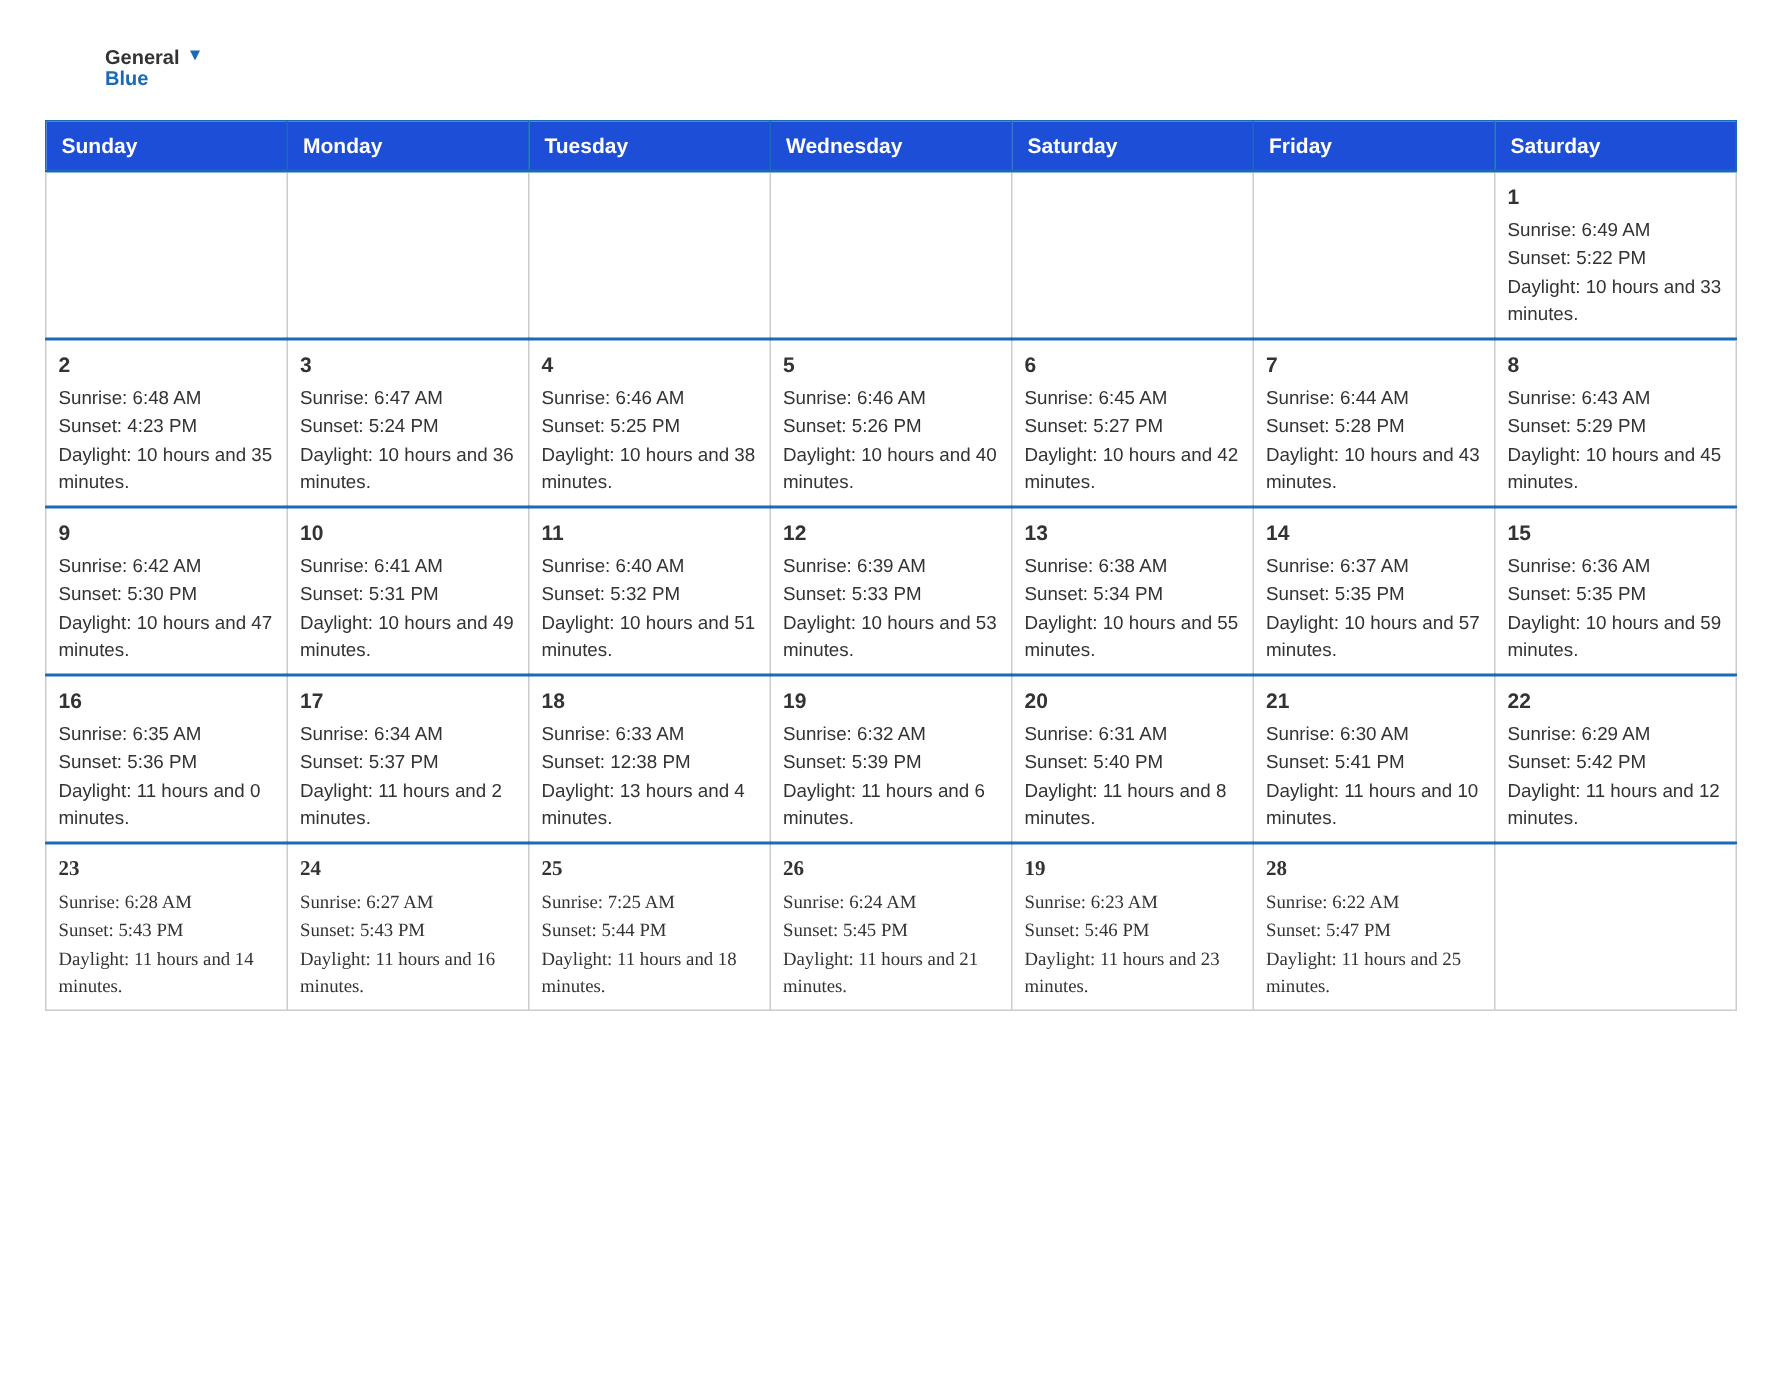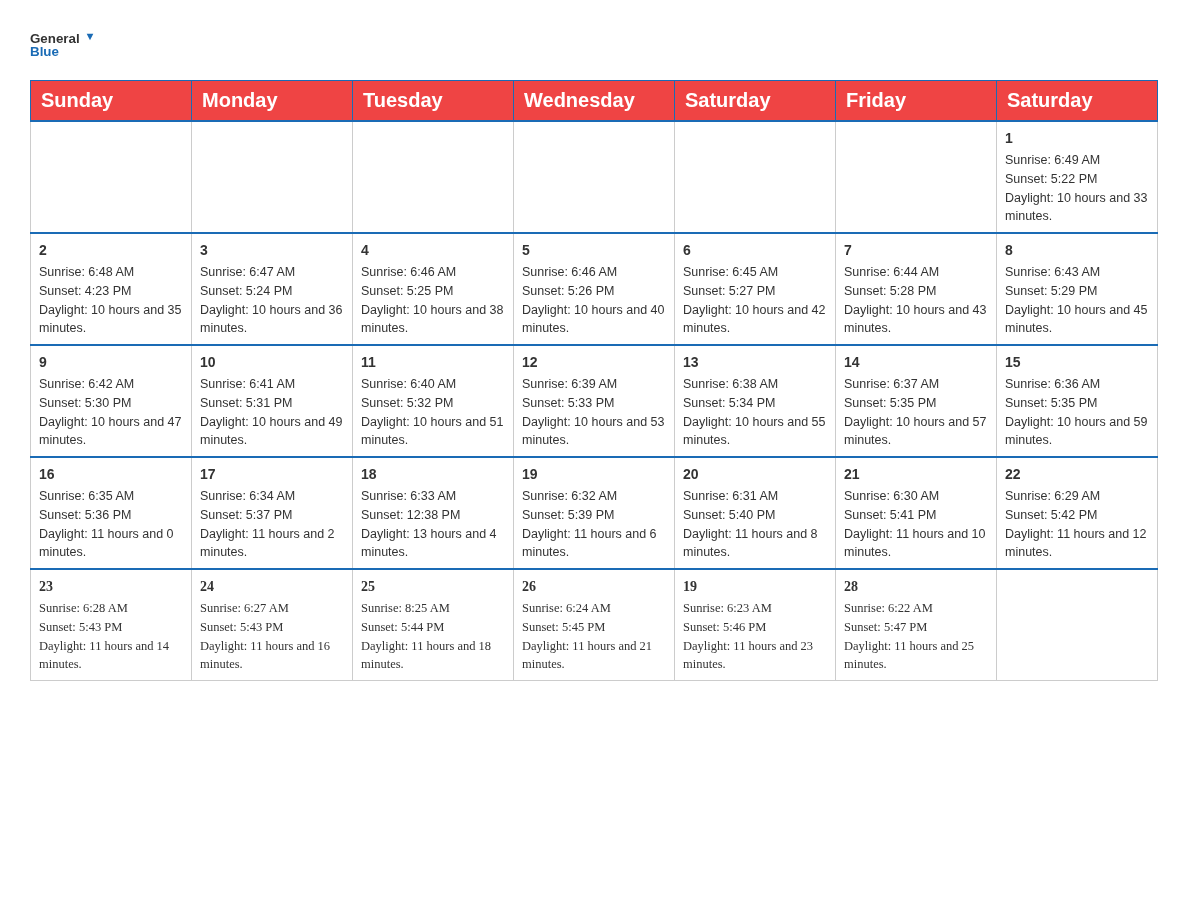--- a/index.html
+++ b/index.html
@@ -7,20 +7,21 @@
       font-family: Arial, sans-serif;
       background: #fff;
       padding: 20px 30px;
       color: #333;
     }
     .header {
       display: flex;
       justify-content: space-between;
       align-items: flex-end;
       margin-bottom: 10px;
+      margin-left: 40px;
     }
     .logo {
       display: flex;
       align-items: flex-end;
       font-size: 22px;
       font-weight: bold;
       color: #333;
       gap: 0;
     }
     .title-block {
@@ -36,25 +37,25 @@
       font-size: 18px;
       color: #555;
       margin-top: 4px;
     }
     .calendar {
       width: 100%;
       border-collapse: collapse;
       margin-top: 10px;
     }
     .calendar th {
-      background-color: #ef4444;
+      background-color: #1d4ed8;
       color: #fff;
       padding: 8px 10px;
       text-align: left;
-      font-size: 20px;
+      font-size: 14px;
       border: 1px solid #1a6bb5;
     }
     .calendar td {
       vertical-align: top;
       border: 1px solid #ccc;
       padding: 6px 8px;
       width: calc(100% / 7);
       min-height: 100px;
       font-size: 12.5px;
       color: #333;
@@ -261,21 +262,21 @@
           <div>Daylight: 11 hours and 14 minutes.</div>
         </td>
         <td>
           <span class="day-num">24</span>
           <div>Sunrise: 6:27 AM</div>
           <div>Sunset: 5:43 PM</div>
           <div>Daylight: 11 hours and 16 minutes.</div>
         </td>
         <td>
           <span class="day-num">25</span>
-          <div>Sunrise: 8:25 AM</div>
+          <div>Sunrise: 7:25 AM</div>
           <div>Sunset: 5:44 PM</div>
           <div>Daylight: 11 hours and 18 minutes.</div>
         </td>
         <td>
           <span class="day-num">26</span>
           <div>Sunrise: 6:24 AM</div>
           <div>Sunset: 5:45 PM</div>
           <div>Daylight: 11 hours and 21 minutes.</div>
         </td>
         <td>

